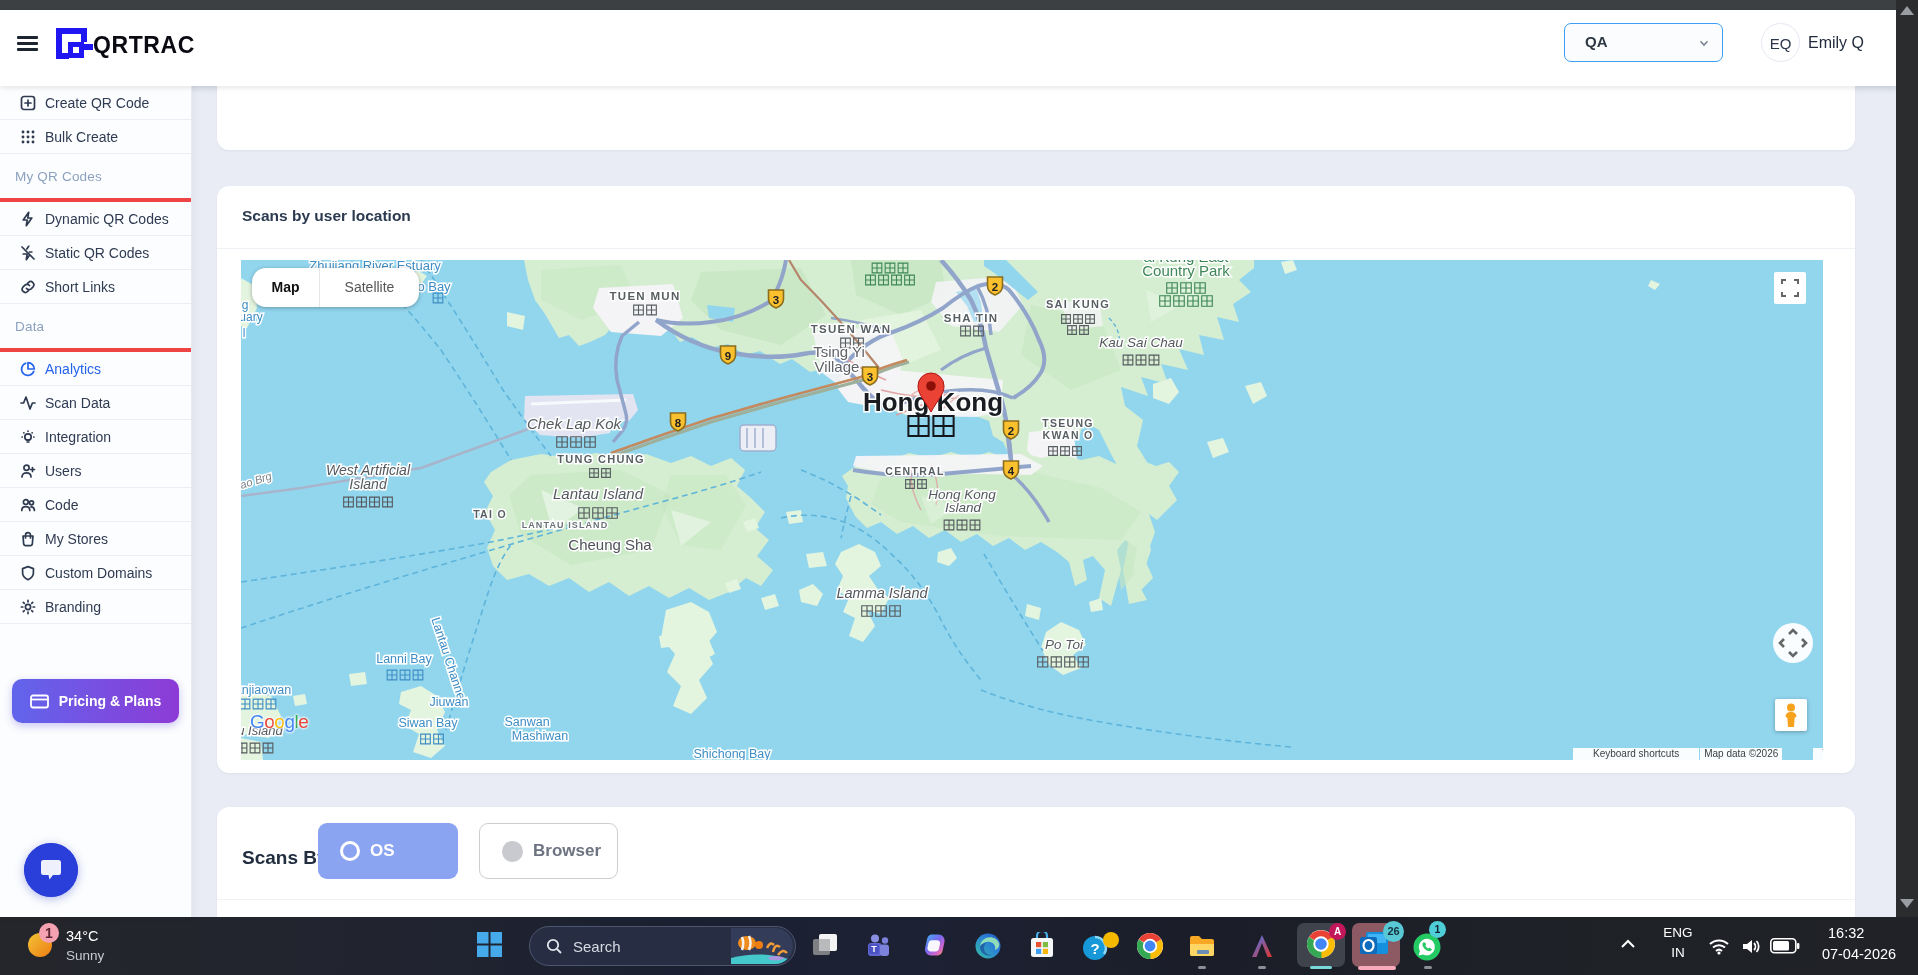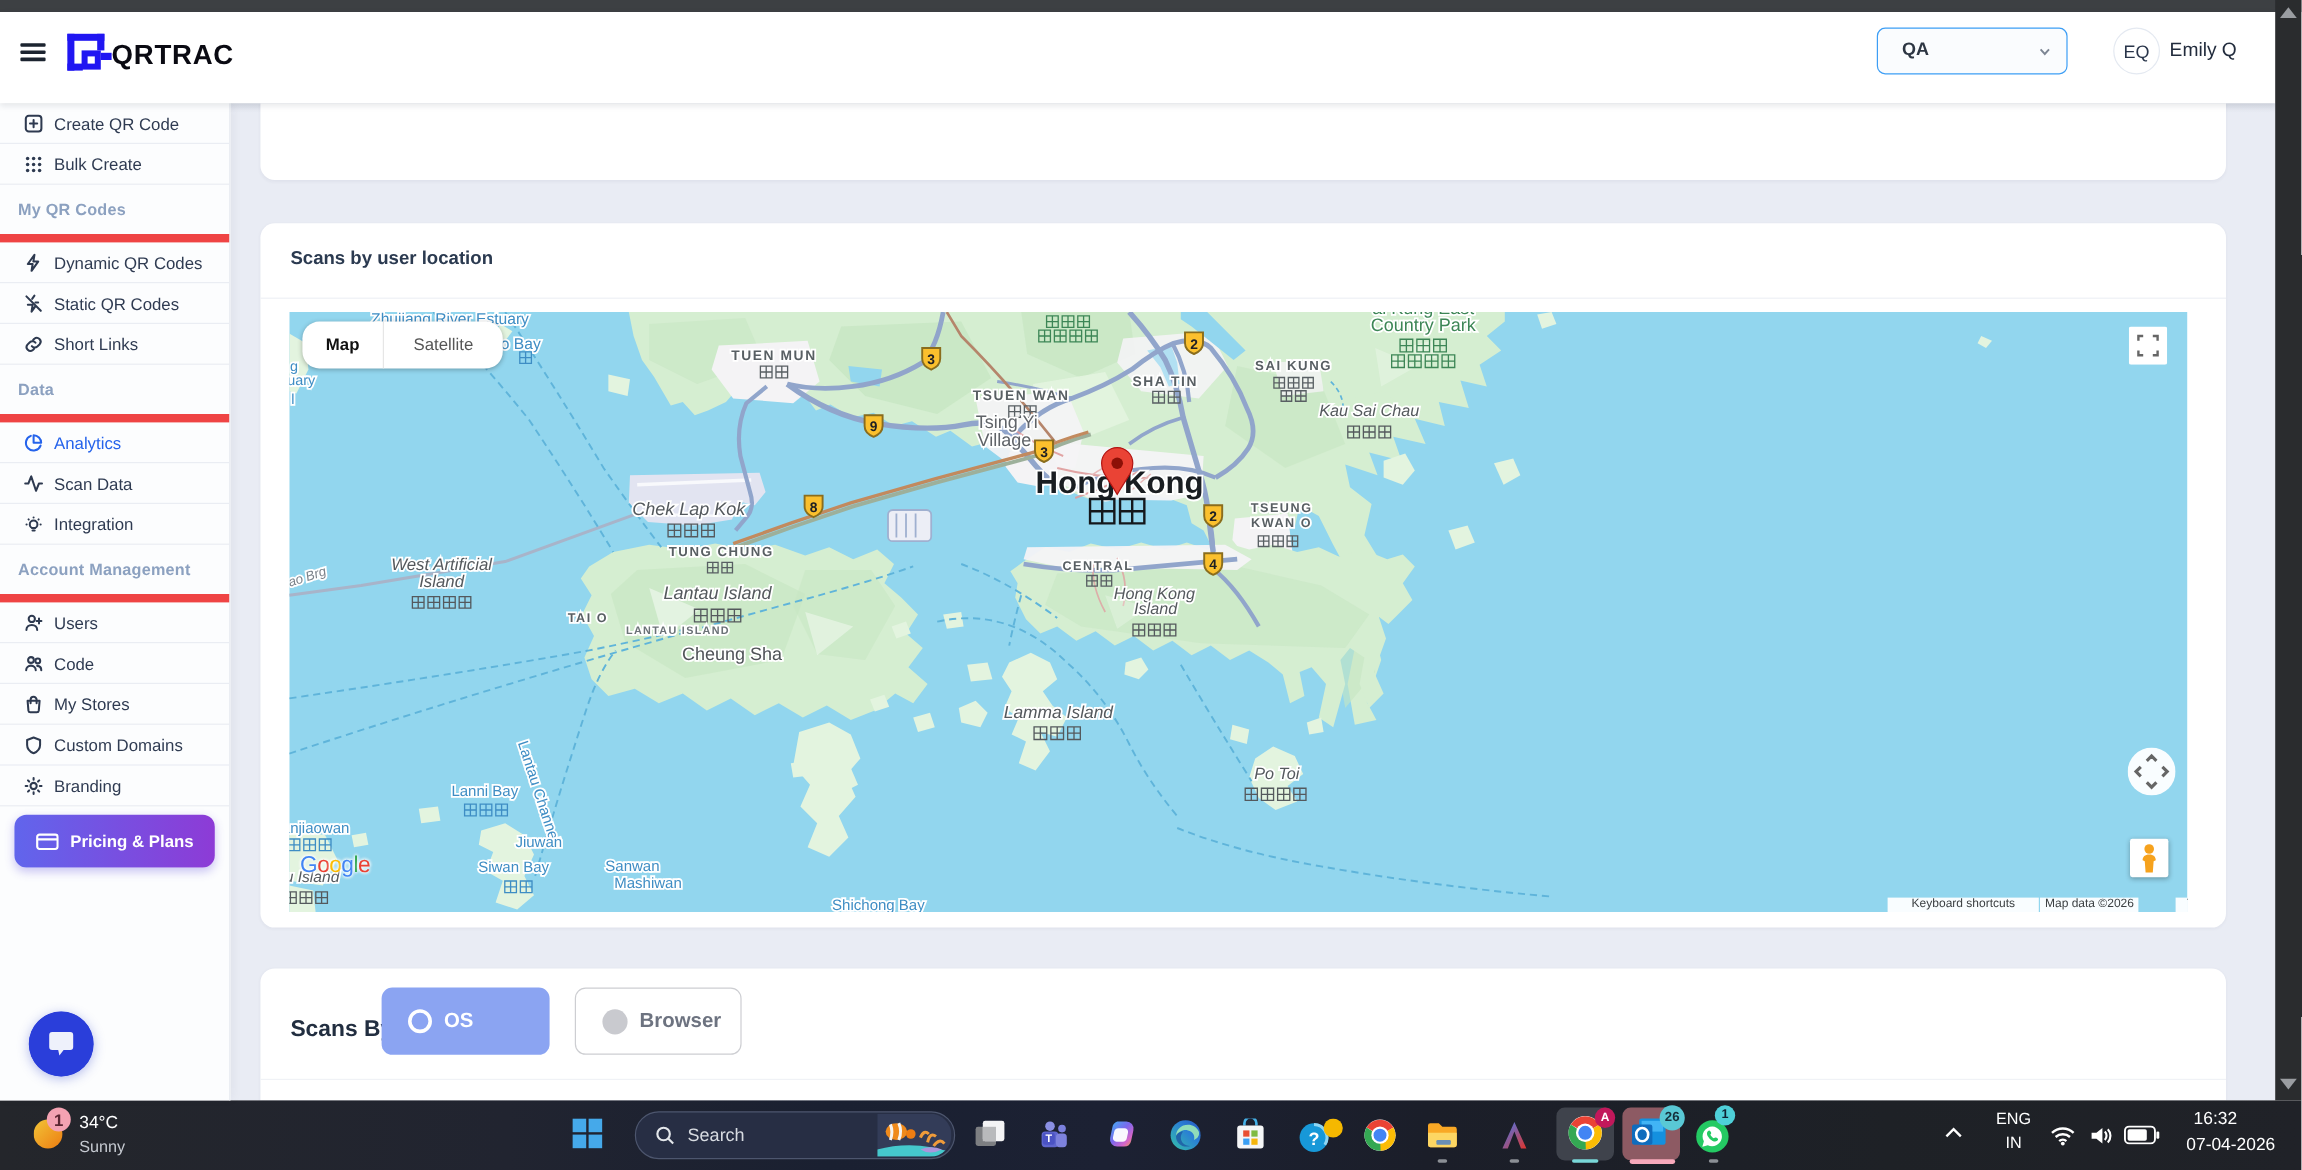--- a/index.html
+++ b/index.html
@@ -10,21 +10,21 @@
 #logo{left:56px;top:18px}
 #brand{left:93px;top:22px;font-size:23px;font-weight:bold;color:#0a0a12;letter-spacing:.6px}
 #qasel{left:1564px;top:13px;width:159px;height:39px;border:1.5px solid #3d9ef5;border-radius:7px;background:#fafcfe;color:#2d3643;font-size:15px;font-weight:bold;line-height:36px;padding-left:20px}
 #qasel svg{position:absolute;right:12px;top:13px}
 #avatar{left:1761px;top:13px;width:39px;height:39px;border:1px solid #e4e9f1;border-radius:50%;text-align:center;line-height:39px;font-size:15px;color:#29354a;background:#fff}
 #uname{left:1808px;top:24px;font-size:16px;color:#222c3d}
 #sidebar{left:0;top:86px;width:192px;height:831px;background:#fcfdfe;border-right:1px solid #e7eaf0;box-shadow:2px 0 8px rgba(30,40,60,.05);z-index:20}
 .sitem{display:flex;align-items:center;height:34px;border-bottom:1px solid #eaedf3;padding-left:20px}
 .sitem svg{flex:0 0 16px;margin-right:9px}
 .sitem span{font-size:14px;color:#2f3b52}
-.shead{height:48px;border-bottom:7px solid #ef4444;display:flex;align-items:center;padding-left:15px;font-size:13.5px;font-weight:bold;color:#8ca1c0;letter-spacing:.2px}
+.shead{height:48px;border-bottom:4px solid #ef4444;display:flex;align-items:center;padding-left:15px;font-size:13.5px;font-weight:normal;color:#8ca1c0;letter-spacing:.2px}
 .blue{color:#2563eb!important}
 #pricing{left:12px;top:593px;width:167px;height:44px;border-radius:10px;background:linear-gradient(90deg,#6266ee,#8f3ad999);background:linear-gradient(90deg,#6165ec,#8d3bd6);display:flex;align-items:center;justify-content:center;color:#fff;font-size:14px;font-weight:bold;box-shadow:0 3px 8px rgba(90,70,220,.3)}
 #pricing svg{margin-right:10px}
 #chatbtn{left:24px;top:757px;width:54px;height:54px;border-radius:50%;background:#2a3eda;box-shadow:0 2px 10px rgba(40,60,200,.35)}
 #main{left:192px;top:86px;width:1704px;height:831px;background:#e9ecf4}
 #mainshadow{left:192px;top:86px;width:1704px;height:8px;background:linear-gradient(#dde1ea,#e9ecf4)}
 .card{background:#fff;border-radius:12px;position:absolute;box-shadow:0 1px 3px rgba(30,40,70,.05)}
 #card1{left:217px;top:86px;width:1638px;height:64px;border-radius:0 0 12px 12px}
 #card2{left:217px;top:186px;width:1638px;height:587px}
 #card2 h2{position:absolute;left:25px;top:21px;font-size:15.5px;color:#2b3a50}
@@ -131,21 +131,20 @@
       <span>Scan Data</span>
     </div>
     <div class="sitem">
       <svg width="16" height="16" viewBox="0 0 16 16">
         <circle cx="8" cy="8" r="3.2" stroke="#2e3a50" stroke-width="1.7" fill="none" stroke-linecap="round" stroke-linejoin="round"></circle>
         <path d="M6.7 11h2.6M7.1 13h1.8" stroke="#2e3a50" stroke-width="1.7" fill="none" stroke-linecap="round" stroke-linejoin="round"></path>
         <path d="M8 2.2v.1M12.1 3.9l.1-.1M3.9 3.9l-.1-.1M13.8 8h.1M2.1 8h.1" stroke="#2e3a50" stroke-width="1.7" fill="none" stroke-linecap="round" stroke-linejoin="round"></path>
       </svg>
       <span>Integration</span>
     </div>
-    <div class="shead">Account Management</div>
     <div class="sitem">
       <svg width="16" height="16" viewBox="0 0 16 16">
         <circle cx="6.5" cy="4.8" r="2.6" stroke="#2e3a50" stroke-width="1.7" fill="none" stroke-linecap="round" stroke-linejoin="round"></circle>
         <path d="M2 14c0-2.6 2-4.2 4.5-4.2S11 11.4 11 14" stroke="#2e3a50" stroke-width="1.7" fill="none" stroke-linecap="round" stroke-linejoin="round"></path>
         <path d="M12.5 4.5v4M10.5 6.5h4" stroke="#2e3a50" stroke-width="1.7" fill="none" stroke-linecap="round" stroke-linejoin="round"></path>
       </svg>
       <span>Users</span>
     </div>
     <div class="sitem">
       <svg width="16" height="16" viewBox="0 0 16 16">

